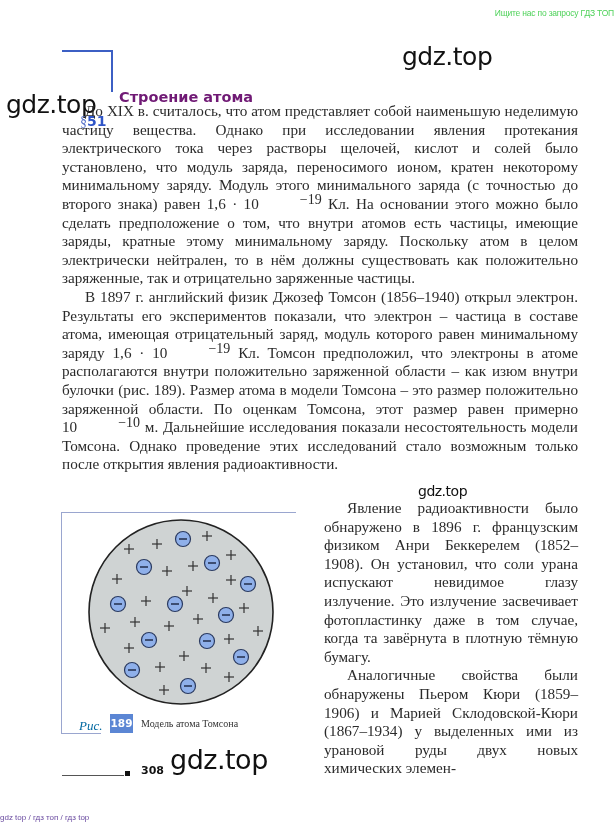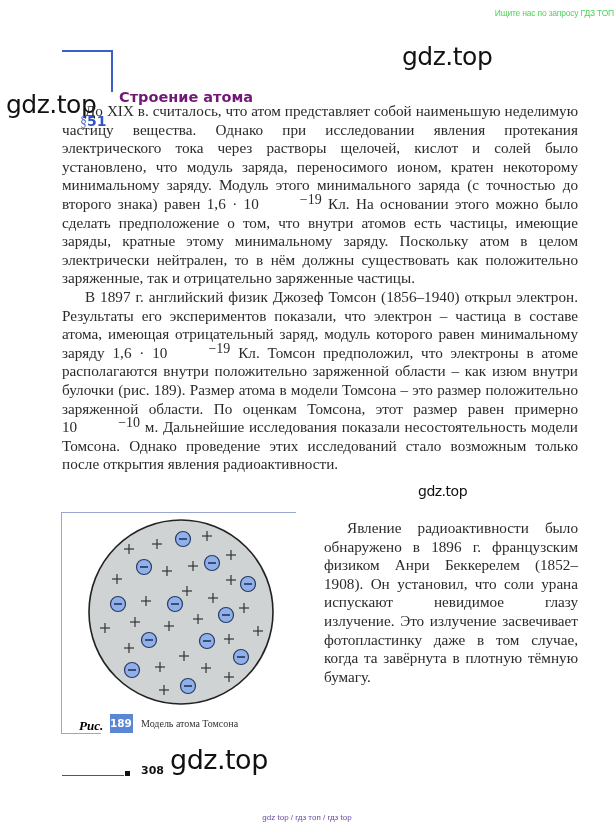--- a/index.html
+++ b/index.html
@@ -15,36 +15,36 @@
   .wm-bottom { left: 170px; top: 744px; font-size: 27px; }
 
   .section-bracket { left: 62px; top: 50px; width: 49px; height: 40px; border-top: 2px solid #3c5fc4; border-right: 2px solid #3c5fc4; }
   .section-num { left: 80px; top: 65px; font-family: "DejaVu Sans", sans-serif; font-weight: bold; font-size: 14px; color: #2f55c8; margin-top: 48px; }
   .section-num .para { font-family: "Liberation Serif", serif; font-weight: normal; color: #5571c9; font-size: 14px; }
   .section-title { left: 119px; top: 65px; font-family: "DejaVu Sans", sans-serif; font-weight: bold; font-size: 14.5px; color: #701a75; margin-top: 24px; }
 
   .text { font-size: 15.2px; line-height: 18.6px; text-align: justify; }
   .text p { margin: 0; text-indent: 23px; }
   .main-text { left: 62px; top: 102px; width: 516px; }
-  .side-text { left: 324px; top: 499px; width: 254px; margin-top: 20px; }
+  .side-text { left: 324px; top: 499px; width: 254px; }
   sup { font-size: 14px; line-height: 0; vertical-align: 5px; padding-left: 41px; }
 
   .fig-frame-left { left: 61px; top: 512px; width: 1px; height: 221px; background: #9aa6cf; }
   .fig-frame-top { left: 61px; top: 512px; width: 235px; height: 1px; background: #9aa6cf; }
   .fig-frame-bottom { left: 61px; top: 733px; width: 40px; height: 1px; background: #9aa6cf; }
   .atom-svg { left: 62px; top: 513px; }
-  .fig-label { left: 79px; top: 718px; font-style: italic; color: #000000; font-size: 13px; font-weight: bold; }
+  .fig-label { left: 79px; top: 718px; font-style: italic; color: #0369a1; font-size: 13px; }
   .fig-badge { left: 110px; top: 714px; width: 23px; height: 19px; background: #5b86d4; color: #fff;
-               font-family: "DejaVu Sans", sans-serif; font-weight: bold; font-size: 10.5px; text-align: left; line-height: 19px; }
+               font-family: "DejaVu Sans", sans-serif; font-weight: bold; font-size: 10.5px; text-align: center; line-height: 19px; }
   .fig-caption { left: 141px; top: 718px; font-size: 10px; color: #333; }
 
   .footer-line { left: 62px; top: 775px; width: 62px; height: 1px; background: #555; }
   .footer-square { left: 125px; top: 771px; width: 5px; height: 5px; background: #111; }
   .page-number { left: 141px; top: 764px; font-family: "DejaVu Sans", sans-serif; font-weight: bold; font-size: 11px; color: #111; }
-  .bottom-links { left: 0; width: 614px; top: 813px; text-align: center; font-family: "Liberation Sans", sans-serif;
+  .bottom-links { left: 0; width: 614px; top: 813px; font-family: "Liberation Sans", sans-serif;
                   font-size: 8px; color: #6a4ba0; }
 </style>
 </head>
 <body>
 
 <div class="abs top-banner">Ищите нас по запросу ГДЗ ТОП</div>
 
 <div class="abs wm wm-top">gdz.top</div>
 <div class="abs wm wm-left">gdz.top</div>
 
@@ -54,20 +54,21 @@
 
 <div class="abs text main-text">
   <p><span>До XIX в. считалось, что атом представляет собой наименьшую неделимую частицу вещества. Однако при исследовании явления протекания электрического тока через растворы щелочей, кислот и солей было установлено, что модуль заряда, переносимого ионом, кратен некоторому минимальному заряду. Модуль этого минимального заряда (с точностью до второго знака) равен 1,6 · 10</span><sup>−19</sup><span> Кл. На основании этого можно было сделать предположение о том, что внутри атомов есть частицы, имеющие заряды, кратные этому минимальному заряду. Поскольку атом в целом электрически нейтрален, то в нём должны существовать как положительно заряженные, так и отрицательно заряженные частицы.</span></p>
   <p><span>В 1897 г. английский физик Джозеф Томсон (1856–1940) открыл электрон. Результаты его экспериментов показали, что электрон – частица в составе атома, имеющая отрицательный заряд, модуль которого равен минимальному заряду 1,6 · 10</span><sup>−19</sup><span> Кл. Томсон предположил, что электроны в атоме располагаются внутри положительно заряженной области – как изюм внутри булочки (рис. 189). Размер атома в модели Томсона – это размер положительно заряженной области. По оценкам Томсона, этот размер равен примерно 10</span><sup>−10</sup><span> м. Дальнейшие исследования показали несостоятельность модели Томсона. Однако проведение этих исследований стало возможным только после открытия явления радиоактивности.</span></p>
 </div>
 
 <div class="abs wm wm-mid">gdz.top</div>
 
 <div class="abs text side-text">
   <p>Явление радиоактивности было обнаружено в 1896 г. французским физиком Анри Беккерелем (1852–1908). Он установил, что соли урана испускают невидимое глазу излучение. Это излучение засвечивает фотопластинку даже в том случае, когда та завёрнута в плотную тёмную бумагу.</p>
+  <p>Аналогичные свойства были обнаружены Пьером Кюри (1859–1906) и Марией Склодовской-Кюри (1867–1934) у выделенных ими из урановой руды двух новых химических элемен-</p>
 </div>
 
 <div class="abs fig-frame-left"></div>
 <div class="abs fig-frame-top"></div>
 <div class="abs fig-frame-bottom"></div>
 
 <svg class="abs atom-svg" id="atom" width="234" height="200" viewBox="0 0 234 200">
     <circle cx="119" cy="99" r="92" fill="#cfd3d3" stroke="#222" stroke-width="1.6"></circle>
     <g>
       <line x1="140" x2="150" y1="23" y2="23" stroke="#333" stroke-width="1.2"></line>

